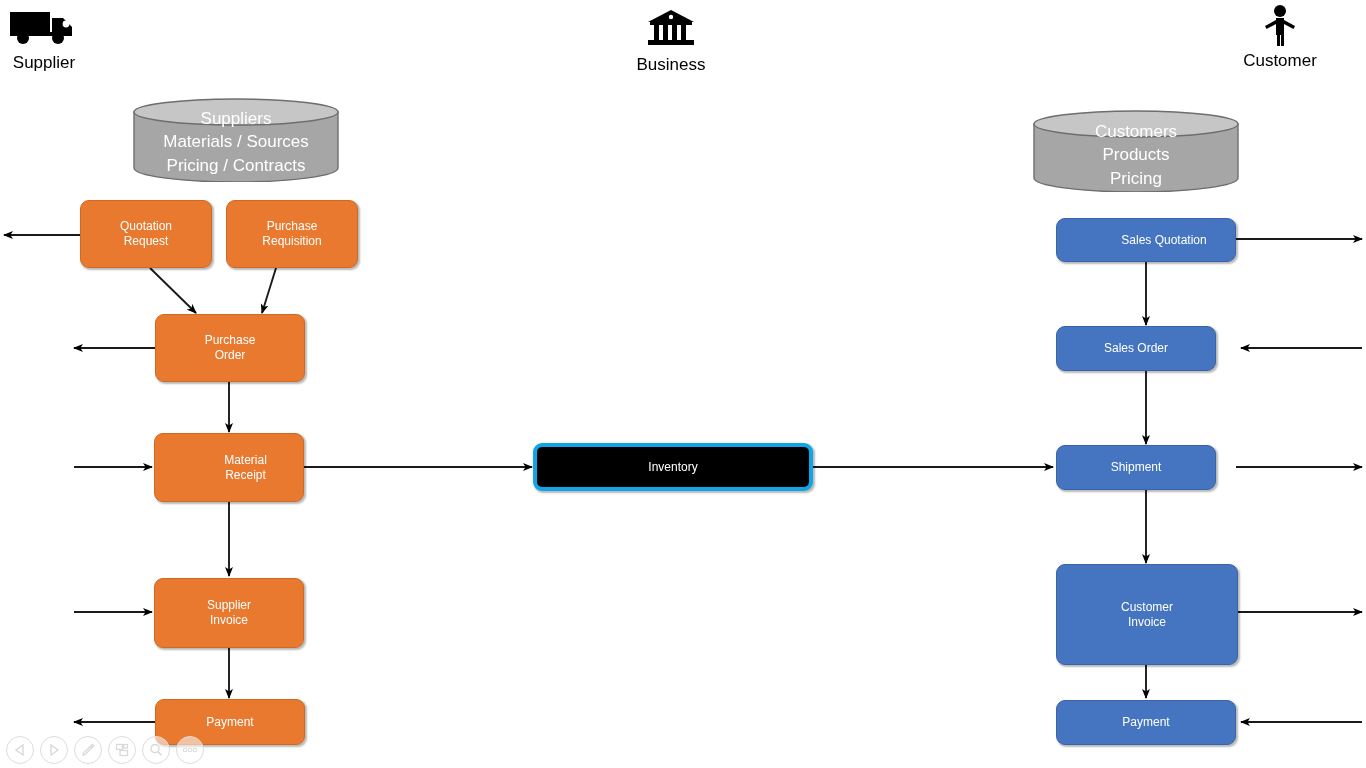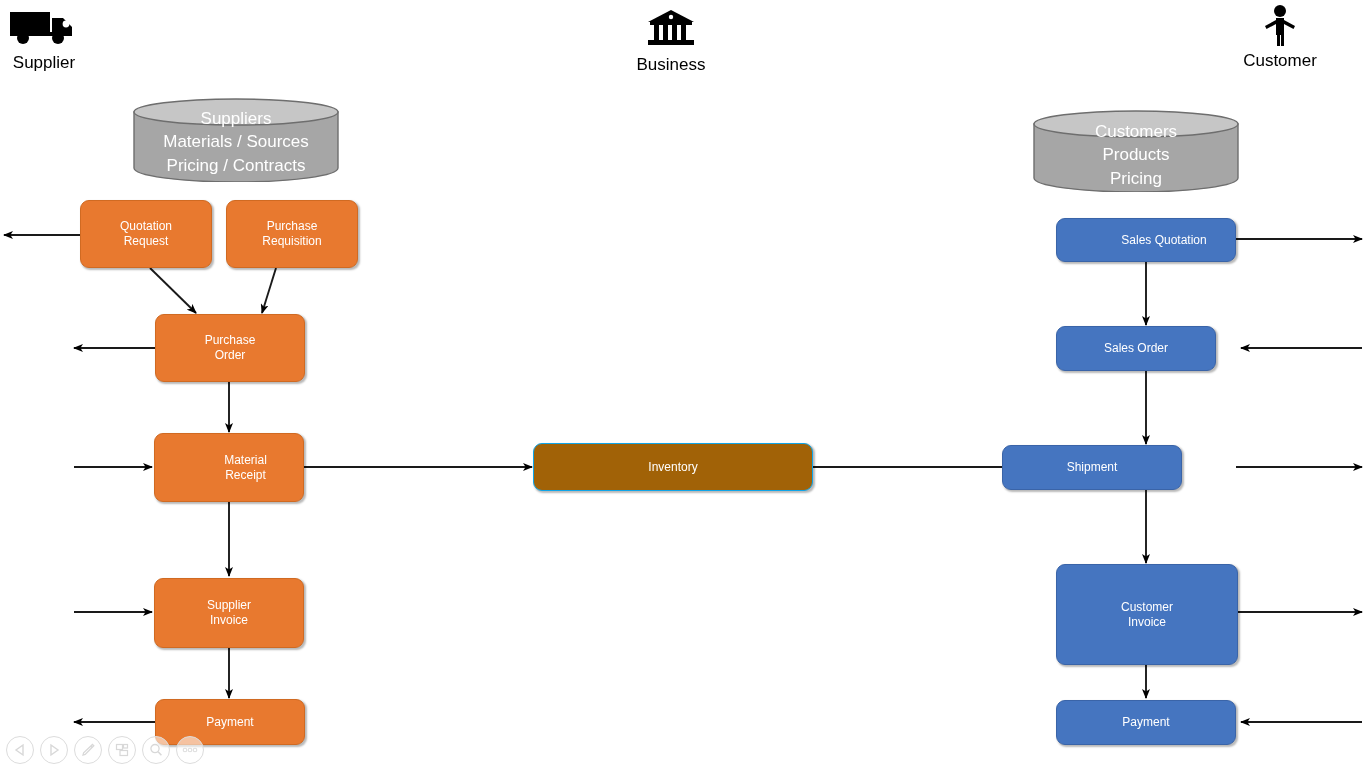--- a/index.html
+++ b/index.html
@@ -55,22 +55,22 @@
     background: #E8792F;
     border: 1px solid #d06a22;
     box-shadow: 1.5px 1.5px 2px rgba(0,0,0,0.28);
   }
   .node.blue {
     background: #4575C0;
     border: 1px solid #3a64a8;
     box-shadow: 1.5px 1.5px 2px rgba(0,0,0,0.28);
   }
   .node.purple {
-    background: #a16207;
-    border: 1px solid #0ea5e9;
+    background: #000000;
+    border: 4px solid #0ea5e9;
     box-shadow: 1.5px 1.5px 2px rgba(0,0,0,0.28);
   }
 
   .cylinder {
     position: absolute;
     user-select: none;
   }
   .cylinder .cyl-shape {
     position: absolute;
     left: 0; top: 0;
@@ -227,21 +227,21 @@
 Invoice</div>
 
 <div class="node orange" style="left:155px; top:699px; width:150px; height:46px;">Payment</div>
 
 <div class="node purple" style="left:533px; top:443px; width:280px; height:48px;">Inventory</div>
 
 <div class="node blue" style="left:1056px; top:218px; width:180px; height:44px;padding-left:36px;">Sales Quotation</div>
 
 <div class="node blue" style="left:1056px; top:326px; width:160px; height:45px;">Sales Order</div>
 
-<div class="node blue" style="left:1002px; top:445px; width:180px; height:45px;text-align:center;">Shipment</div>
+<div class="node blue" style="left:1056px; top:445px; width:160px; height:45px;text-align:center;">Shipment</div>
 
 <div class="node blue" style="left:1056px; top:564px; width:182px; height:101px;">Customer
 Invoice</div>
 
 <div class="node blue" style="left:1056px; top:700px; width:180px; height:45px;">Payment</div>
 
 <div class="toolbar">
   <div class="tb-btn">
     <svg width="14" height="14" viewBox="0 0 14 14" xmlns="http://www.w3.org/2000/svg">
       <path d="M10 2 L3 7 L10 12 Z" fill="none" stroke="#d8d8d8" stroke-width="1.4"></path>

